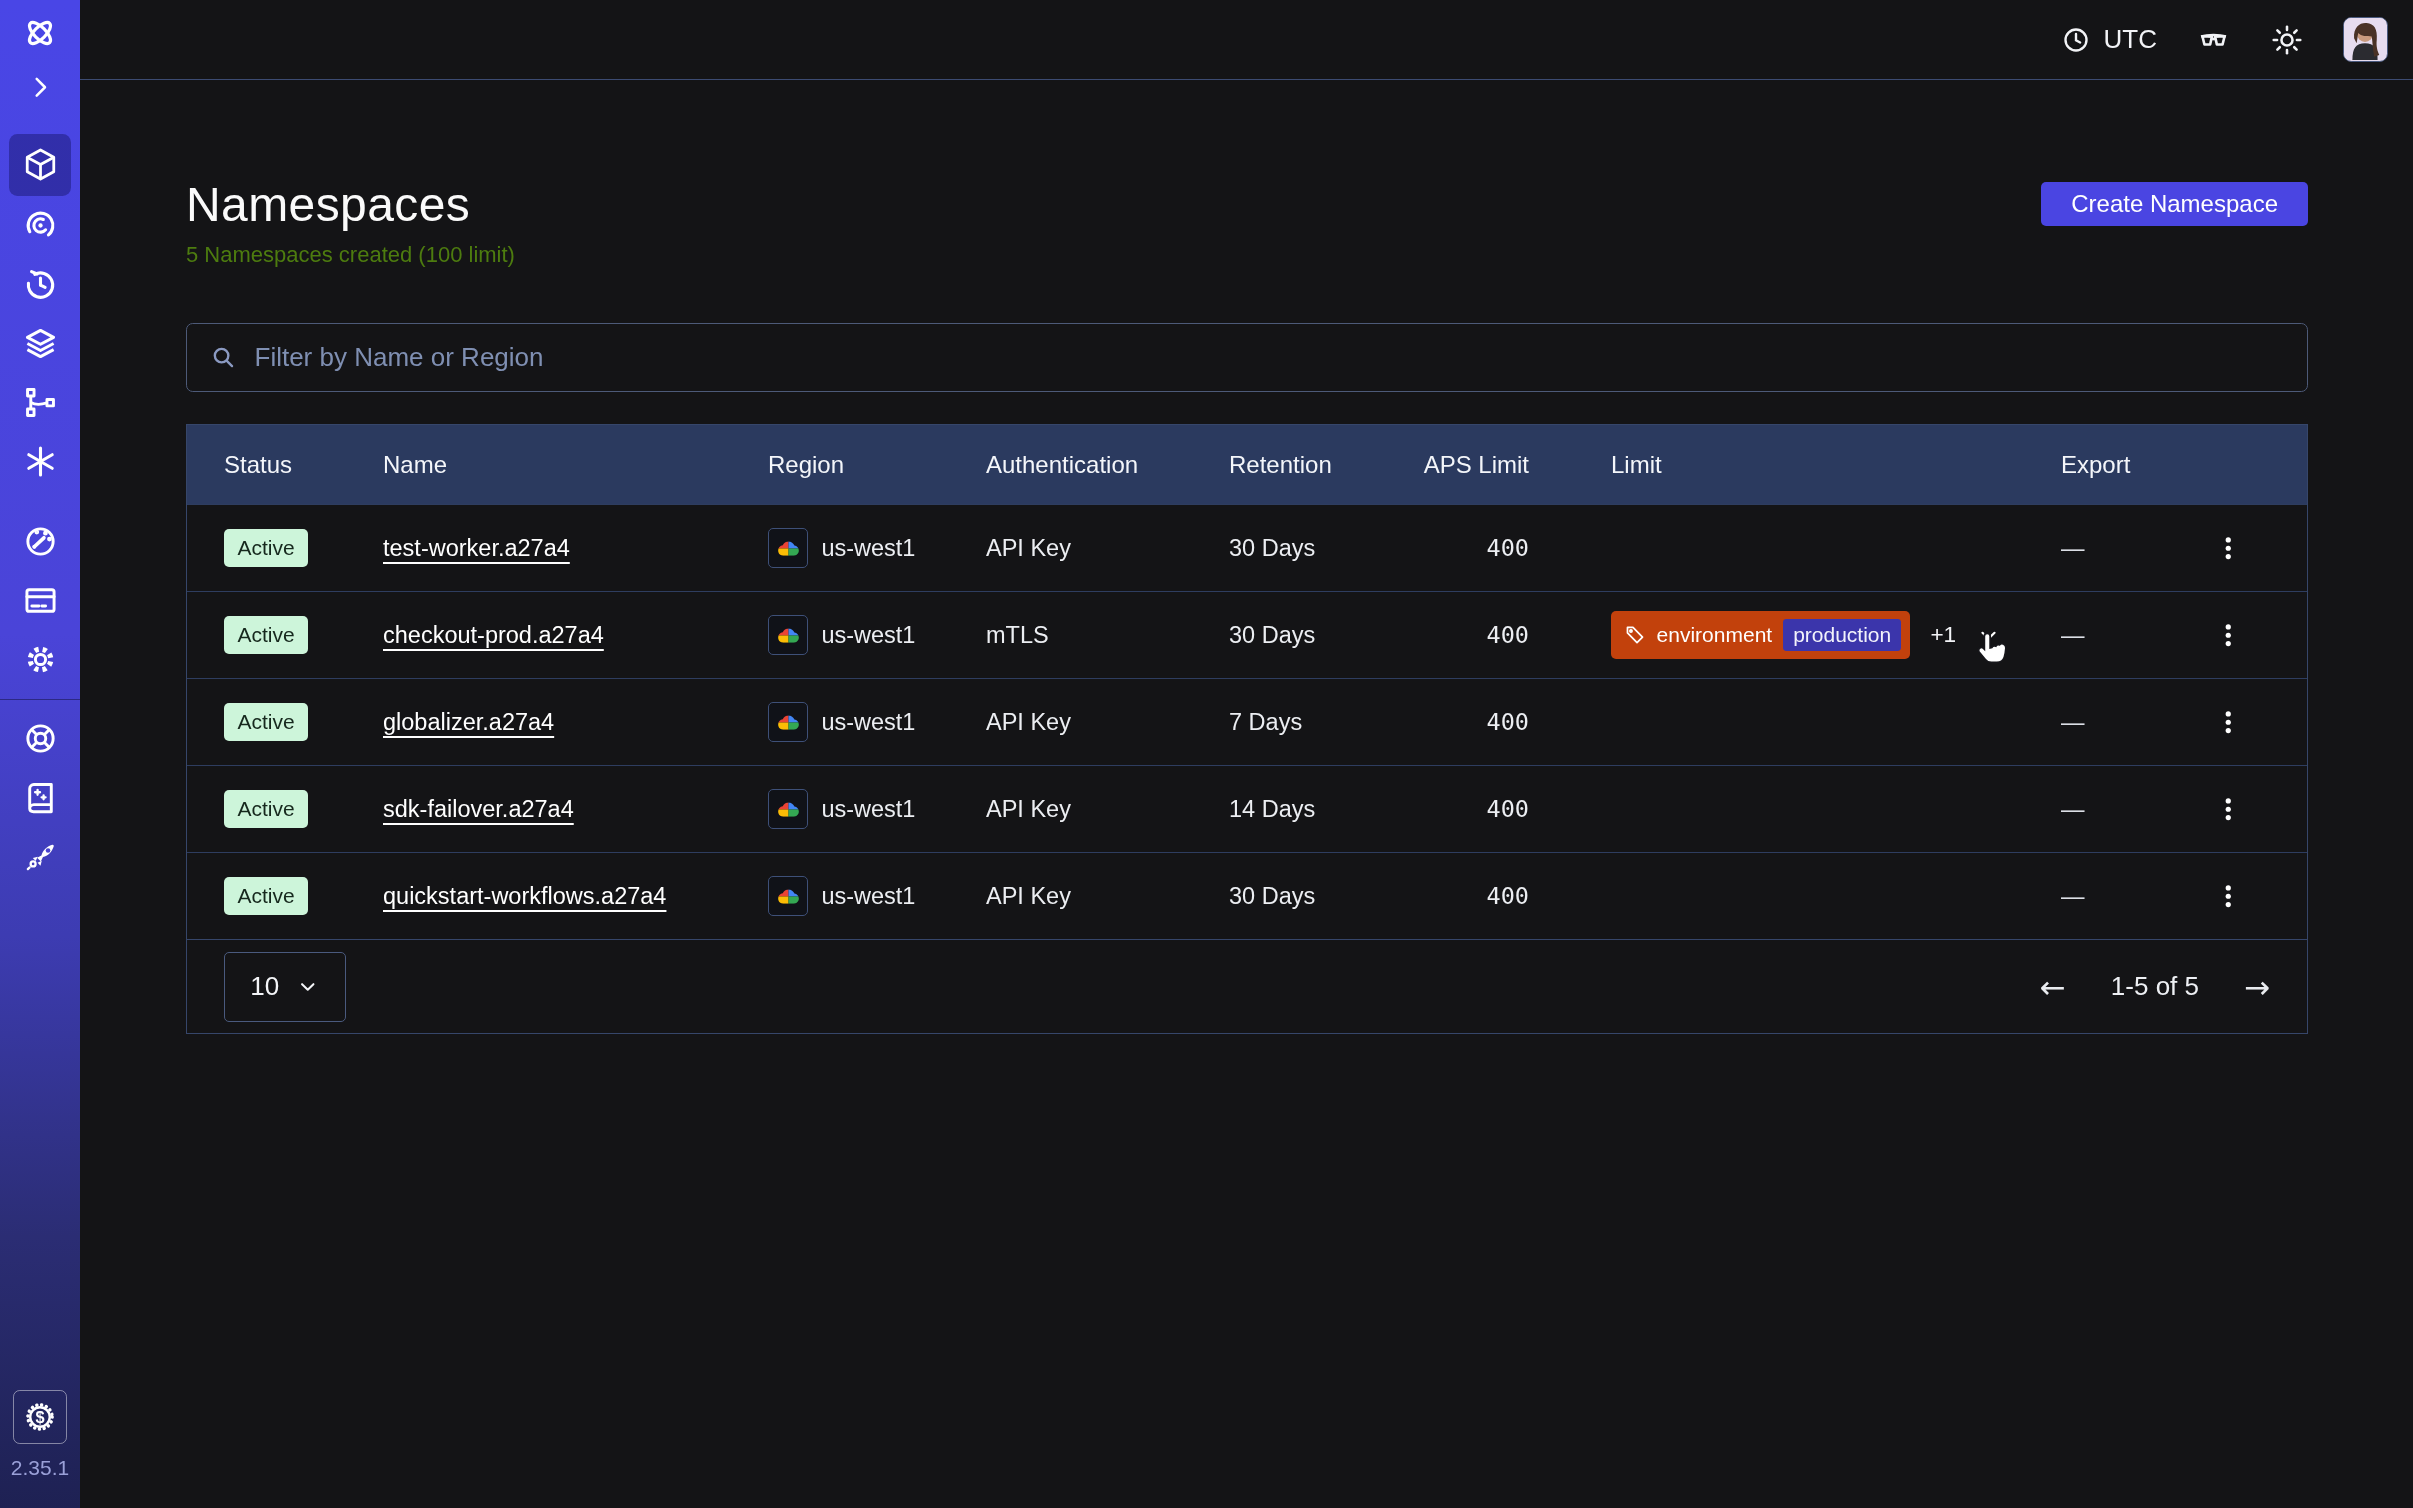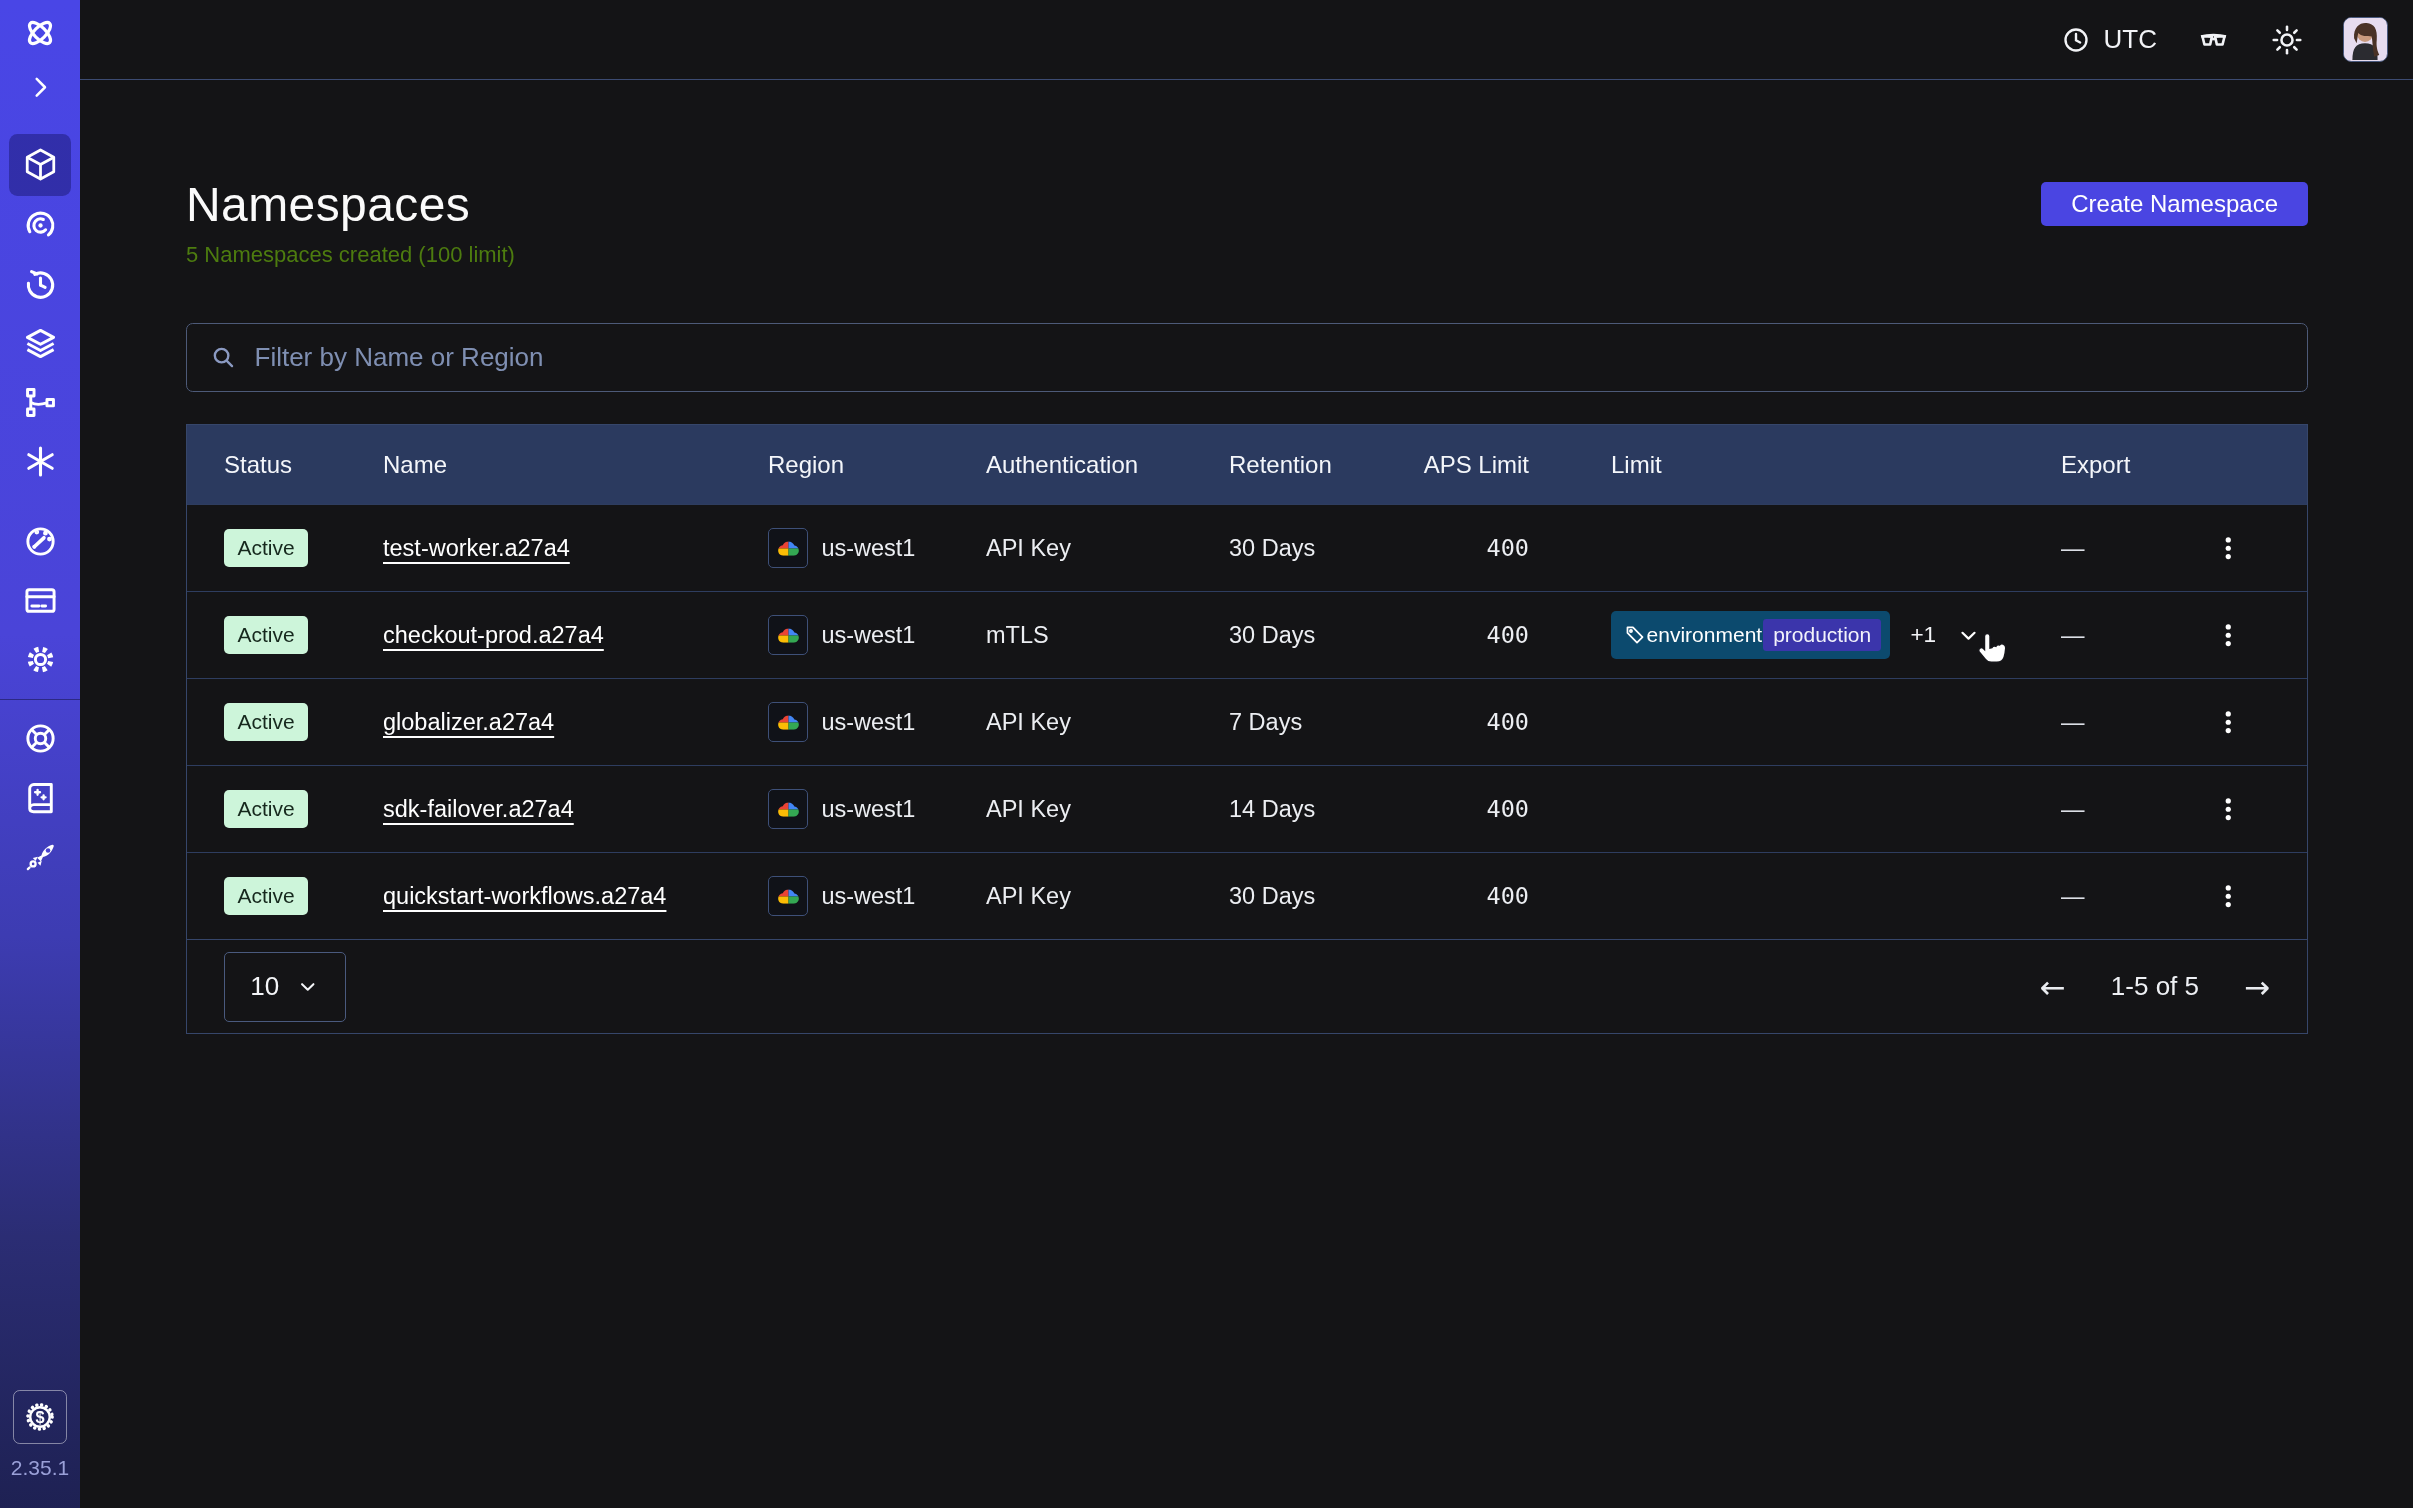--- a/index.html
+++ b/index.html
@@ -78,21 +78,21 @@
   .row { height:87px; border-top:1.7px solid #2e3d5f; font-size:23.5px; color:#eceef2; }
   .col-aps { text-align:right; }
   .col-tags { padding-left:82px; }
 
   .badge-active { display:inline-block; background:#cdf5da; color:#16281d; font-size:21px; padding:6.7px 13.4px; border-radius:5px; }
   .name-link { color:#ffffff; font-size:23.5px; text-decoration:underline; text-underline-offset:5.9px; text-decoration-thickness:1.7px; cursor:pointer; }
   .region-cell { display:flex; align-items:center; gap:13.4px; }
   .gcp-box { width:40px; height:40px; border:1.7px solid #3e5078; border-radius:5px; background:#101218; display:flex; align-items:center; justify-content:center; }
   .aps-val { font-family:"DejaVu Sans Mono", monospace; font-size:23.5px; }
   .tags-cell { display:flex; align-items:center; gap:20px; }
-  .tag-badge { display:inline-flex; align-items:center; gap:1px; background:#0c4a6e; border-radius:5px; padding:7.5px 9.2px 7.5px 12.6px; }
+  .tag-badge { display:inline-flex; align-items:center; gap:11px; background:#c2410c; border-radius:5px; padding:7.5px 9.2px 7.5px 12.6px; }
   .tag-key { font-size:21px; color:#fff; }
   .tag-inner { background:#3b35ab; border-radius:3.4px; padding:4.2px 10px; font-size:21px; color:#f2f2fb; }
   .tag-more { font-size:22.6px; color:#f2f3f6; }
   .export-val { color:#dcdfe6; }
   .kebab { justify-self:center; cursor:pointer; }
 
   .tfoot { display:flex; align-items:center; justify-content:space-between; border-top:1.7px solid #36466a; height:94px; padding:0 37px; }
   .pagesize {
     width:122px; height:70px; border:1.7px solid #4a5a7e; border-radius:5px;
     display:flex; align-items:center; justify-content:center; gap:17px;

